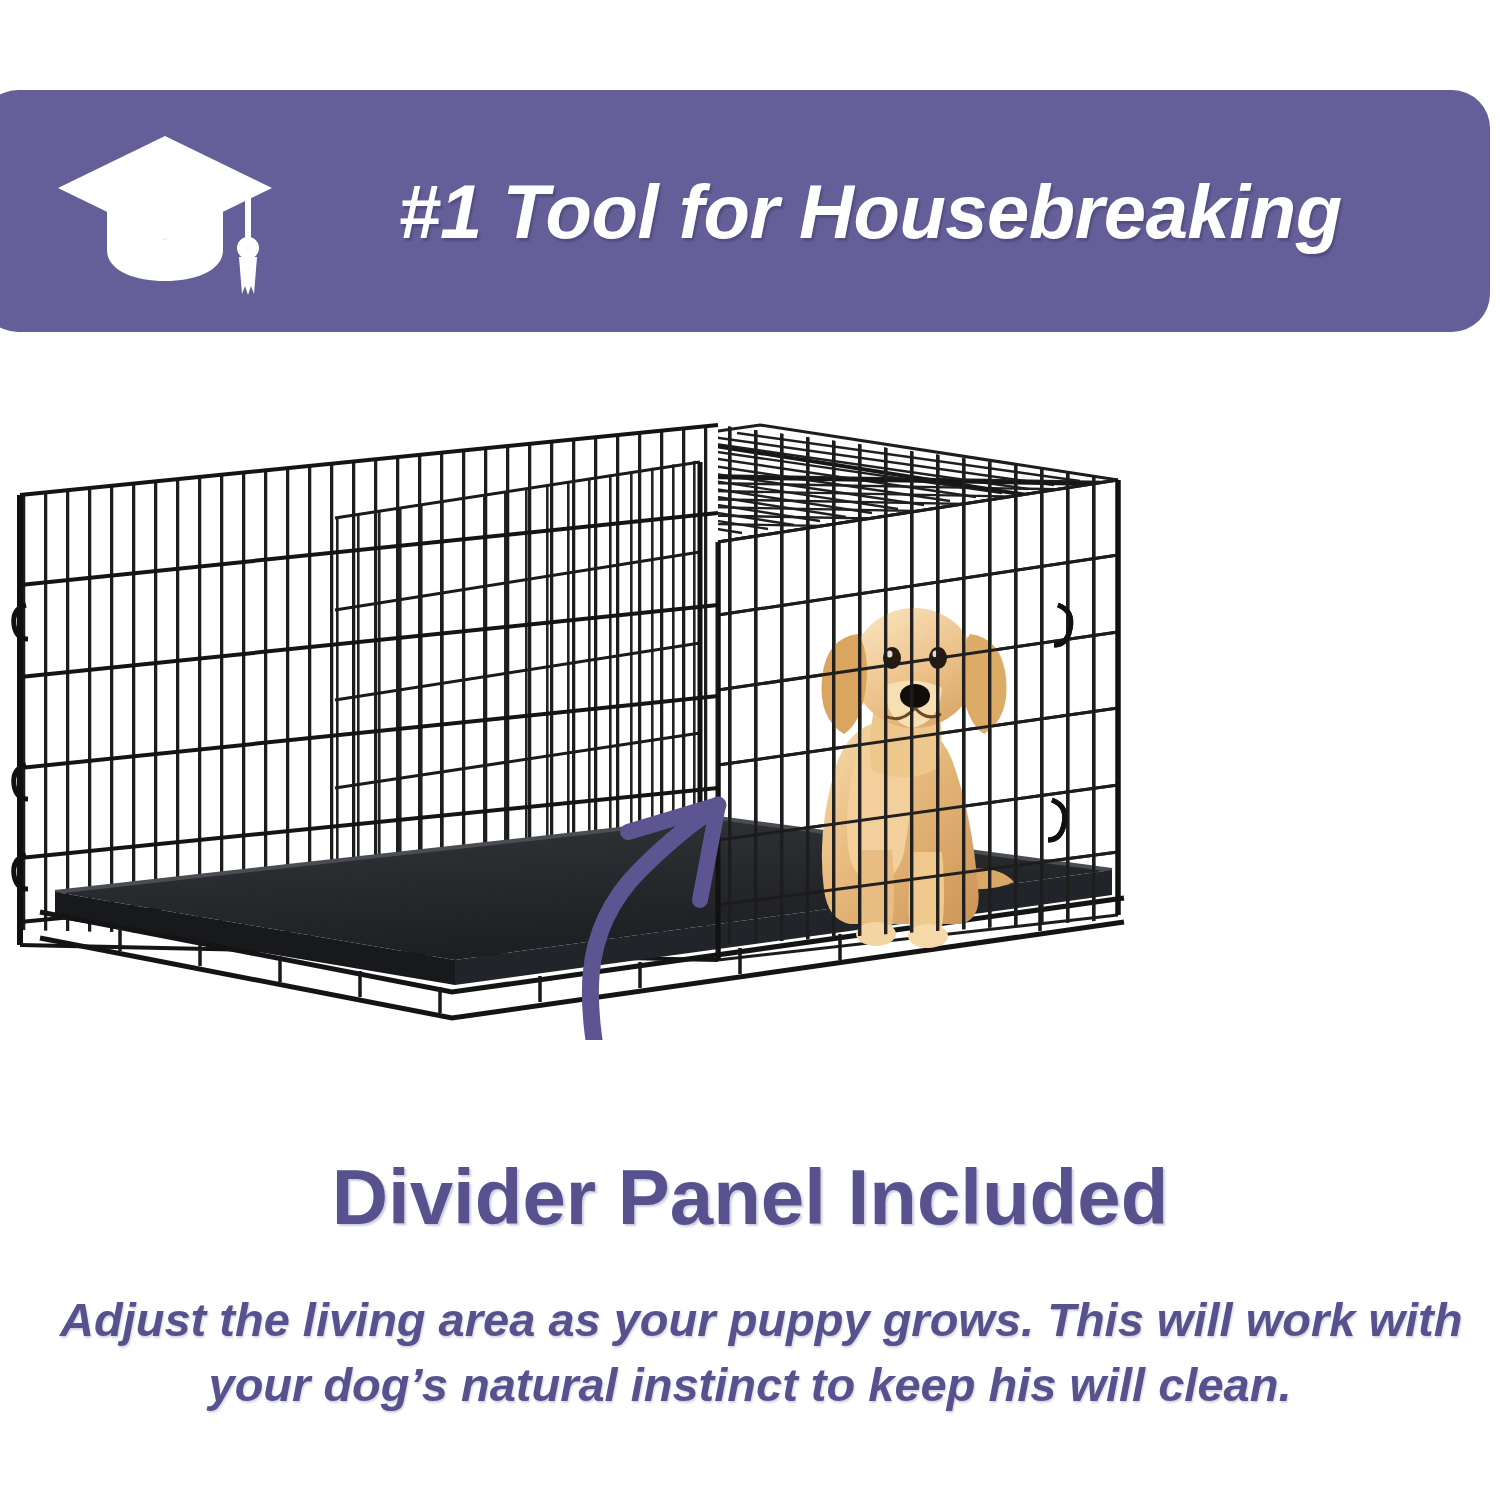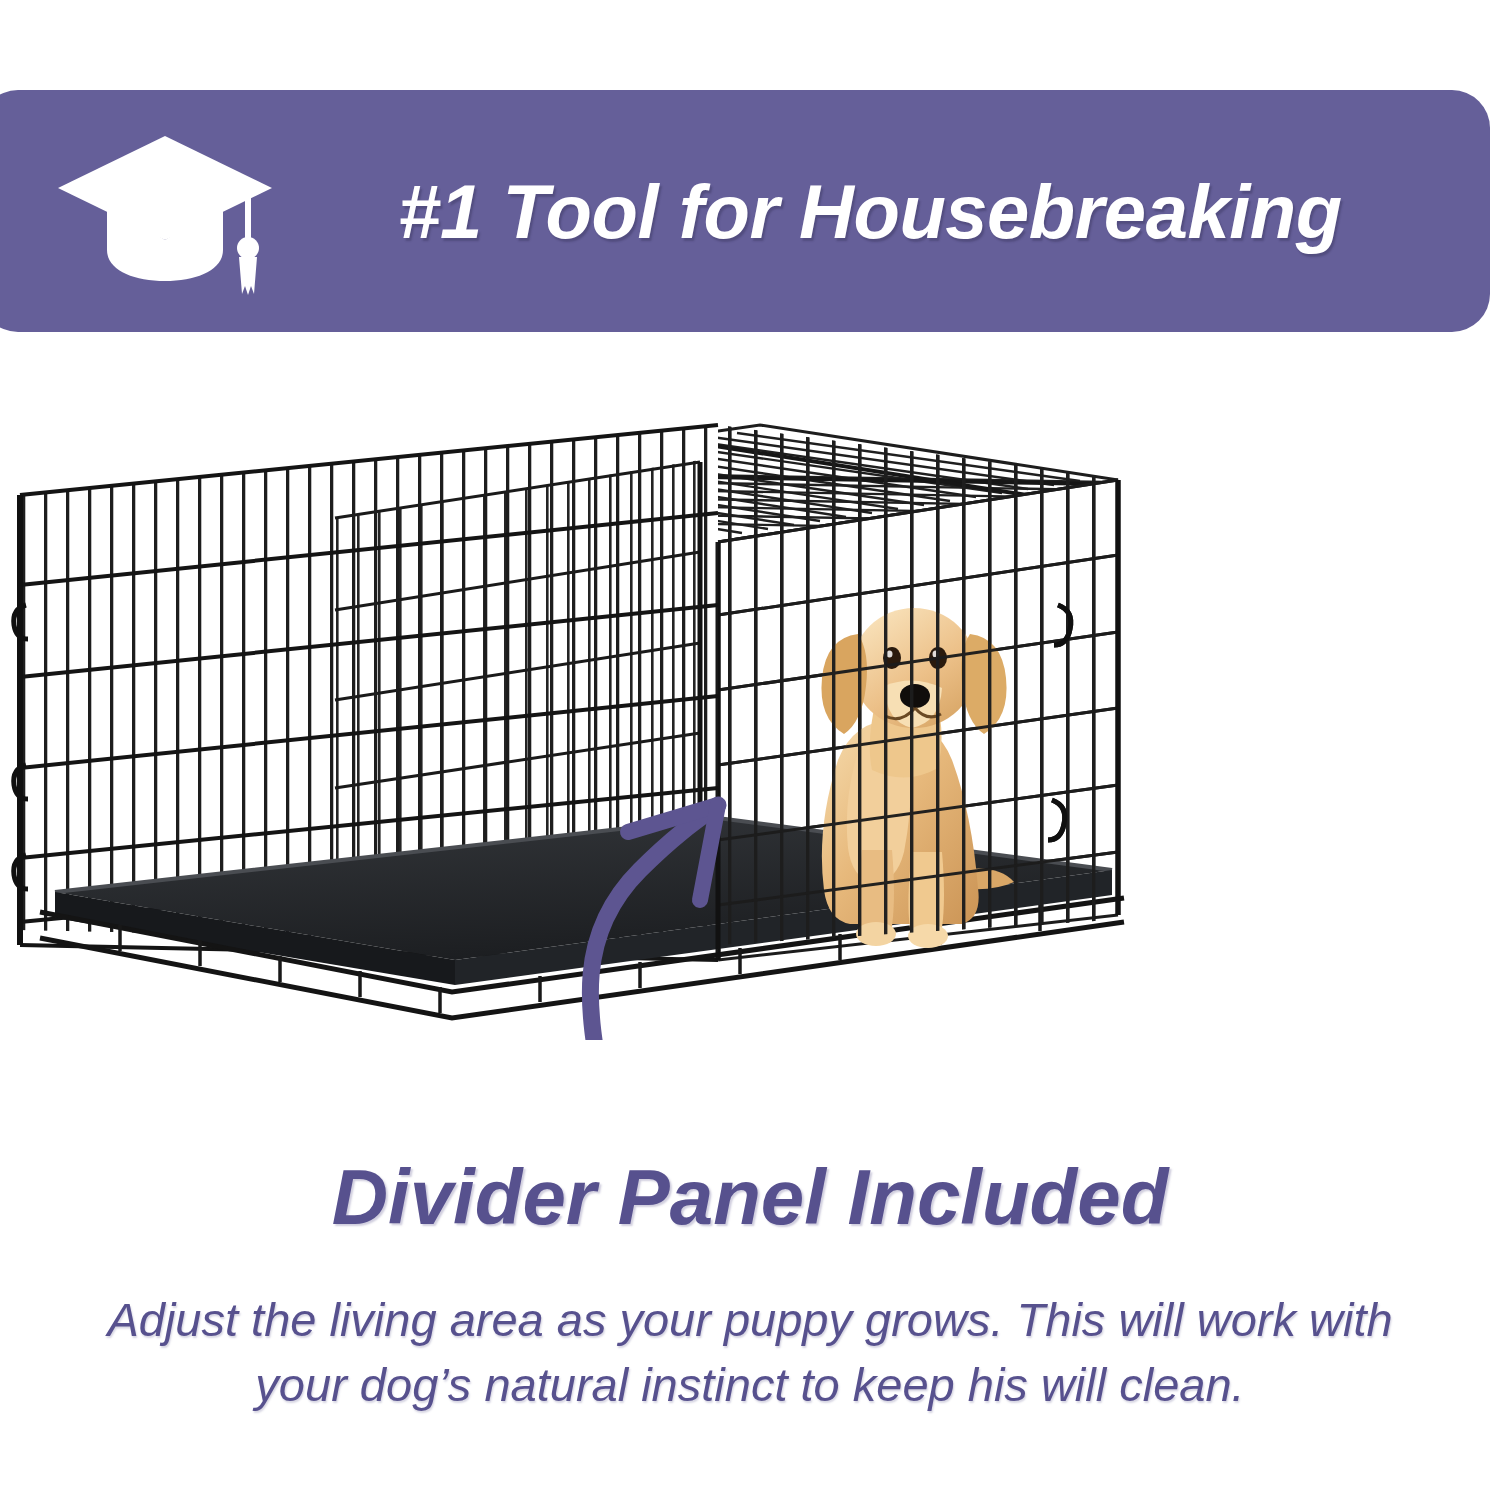--- a/index.html
+++ b/index.html
@@ -73,34 +73,33 @@
     top: 1152px;
     width: 1500px;
     text-align: center;
     color: #57518e;
     font-size: 78px;
     font-weight: bold;
     font-stretch: condensed;
     letter-spacing: 0px;
     text-shadow: 2px 2px 2px rgba(120,115,160,0.35);
     white-space: nowrap;
-    font-style: italic;
   }
 
   
   #body-copy {
     position: absolute;
     left: 60px;
     top: 1288px;
     width: 1380px;
     text-align: center;
     color: #57518e;
     font-size: 47px;
     line-height: 1.38;
-    font-weight: normal;
+    font-weight: bold;
     font-style: italic;
     font-stretch: condensed;
     text-shadow: 1px 2px 2px rgba(120,115,160,0.30);
   }
   #body-copy .bline { display: block; white-space: nowrap; }
 </style>
 </head>
 <body>
 
 <div id="banner">

